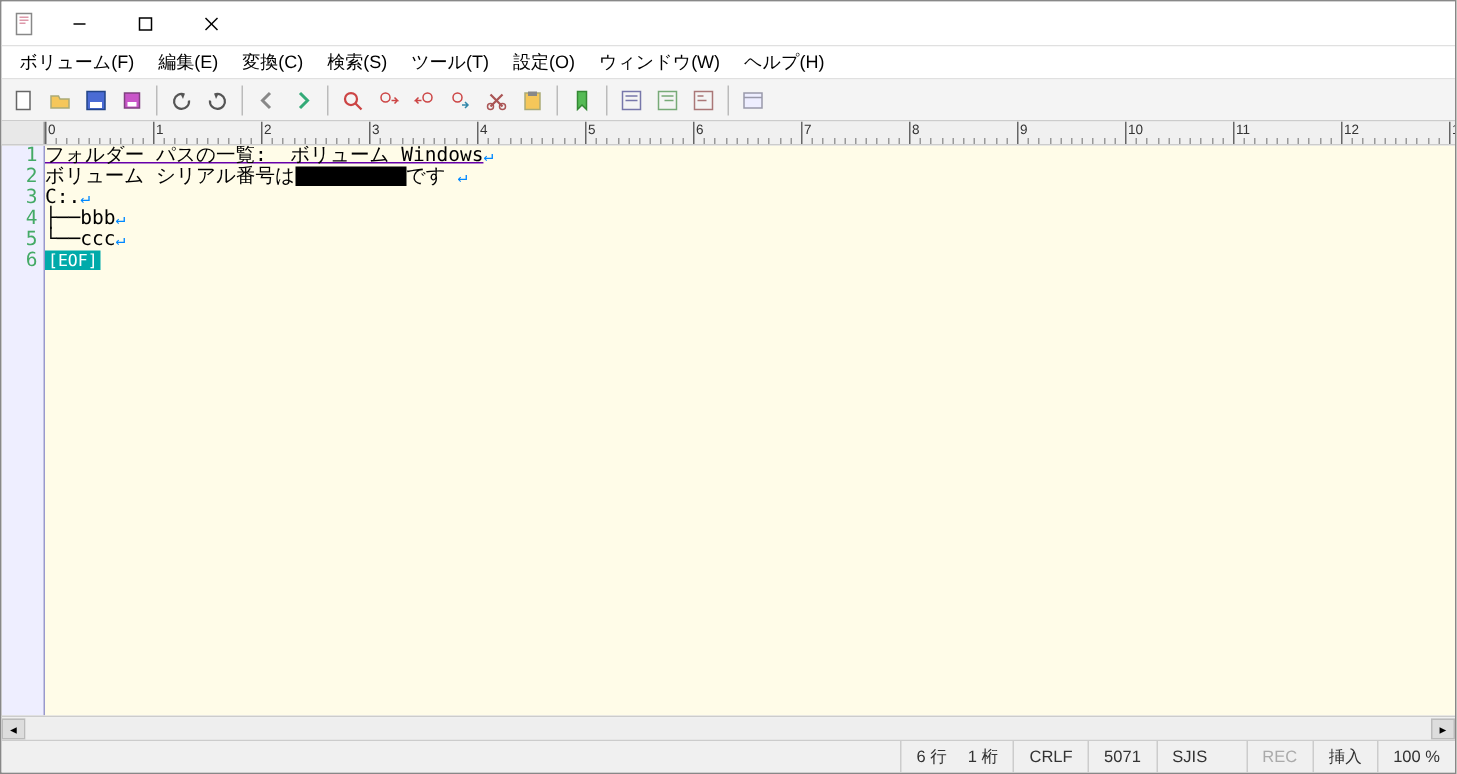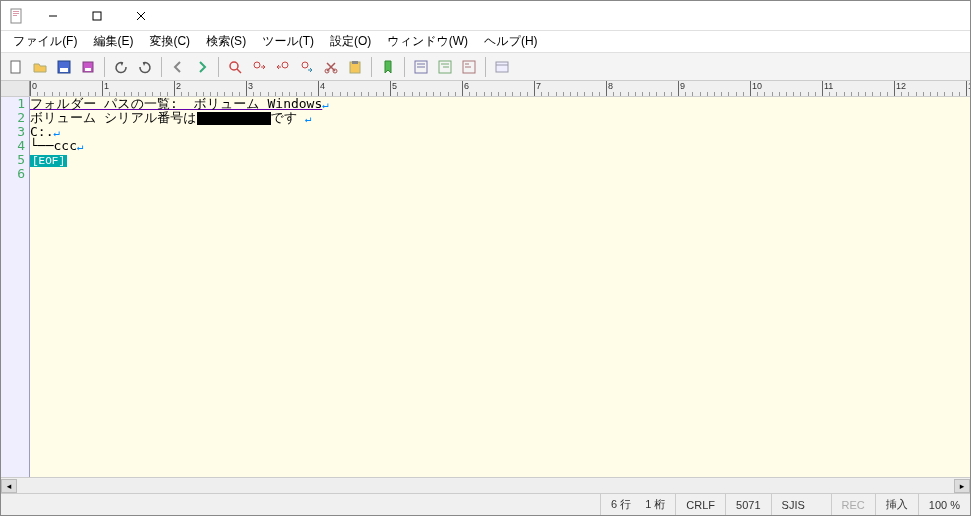--- a/index.html
+++ b/index.html
@@ -17,21 +17,21 @@
 .ruler { height:16px; background:#f0f0f0; border-bottom:1px solid #ccc; font-size:9px; color:#333; position:relative; overflow:hidden; display:flex; }
 .ruler .gutter-pad { width:29px; border-right:1px solid #999; background:#e8e8e8; }
 .ruler .ticks { flex:1; position:relative; }
 .tick-major { position:absolute; top:0; border-left:1px solid #666; height:16px; font-size:9px; padding-left:1px;}
 .tick-minor { position:absolute; bottom:0; border-left:1px solid #999; height:4px;}
 .editor-wrap { flex:1; display:flex; overflow:hidden; }
 .gutter { width:29px; background:#eef; border-right:1px solid #99c; text-align:right; padding:0 4px 0 0; font-family:"MS Gothic",monospace; font-size:13px; color:#4a6; line-height:14px; }
 .edit-area { flex:1; background:#fffce8; font-family:"MS Gothic",monospace; font-size:13px; line-height:14px; position:relative; overflow:auto; }
 .line { white-space:pre; height:14px;}
 .cr { color:#08f; font-size:11px; }
-.eof { background:#0aa; color:#fff; padding:0 2px; font-size:11px;font-family:Liberation Mono, monospace;}
+.eof { background:#0aa; color:#fff; padding:0 2px; font-size:11px;}
 .redact { background:#000; display:inline-block; width:74px; height:13px; vertical-align:middle;}
 .firstline { text-decoration:underline; text-decoration-color:#60a; }
 .hscroll { height:16px; background:#f0f0f0; border-top:1px solid #ccc; display:flex; align-items:center;}
 .hscroll .arrow{ width:16px; height:14px; background:#ddd; border:1px solid #bbb; display:flex; align-items:center; justify-content:center; font-size:9px;}
 .hscroll .track{ flex:1; height:14px; background:#eee; position:relative;}
 .statusbar { height:22px; background:#f0f0f0; border-top:1px solid #ccc; display:flex; align-items:center; font-size:11px; }
 .st-spacer { flex:1; }
 .st-cell { padding:0 10px; border-left:1px solid #ccc; height:100%; display:flex; align-items:center; color:#333;}
 .st-cell.dim { color:#aaa;}
 </style>
@@ -61,21 +61,21 @@
     <div class="win-btn close">
         <svg width="10" height="10">
           <line x1="1" y1="1" x2="9" y2="9" stroke="#000" stroke-width="1"></line>
           <line x1="9" y1="1" x2="1" y2="9" stroke="#000" stroke-width="1"></line>
         </svg>
       </div>
   </div>
 </div>
 
 <div class="menubar" id="menubar">
-    <div class="menu-item">ファイル(F)</div>
+    <div class="menu-item">ボリューム(F)</div>
     <div class="menu-item">編集(E)</div>
     <div class="menu-item">変換(C)</div>
     <div class="menu-item">検索(S)</div>
     <div class="menu-item">ツール(T)</div>
     <div class="menu-item">設定(O)</div>
     <div class="menu-item">ウィンドウ(W)</div>
     <div class="menu-item">ヘルプ(H)</div>
   </div>
 
 <div class="toolbar" id="toolbar">
@@ -343,20 +343,21 @@
       <div>2</div>
       <div>3</div>
       <div>4</div>
       <div>5</div>
       <div>6</div>
   </div>
   <div class="edit-area">
     <div class="line"><span class="firstline">フォルダー パスの一覧:  ボリューム Windows</span><span class="cr">↵</span></div>
     <div class="line"><span>ボリューム シリアル番号は</span><span class="redact"></span><span>です </span><span class="cr">↵</span></div>
     <div class="line"><span>C:.</span><span class="cr">↵</span></div>
+    <div class="line"><span>├──bbb</span><span class="cr">↵</span></div>
     <div class="line"><span>└──ccc</span><span class="cr">↵</span></div>
     <div class="line"><span class="eof">[EOF]</span></div>
   </div>
 </div>
 
 <div class="hscroll">
   <div class="arrow">◂</div>
   <div class="track"></div>
   <div class="arrow">▸</div>
 </div>

